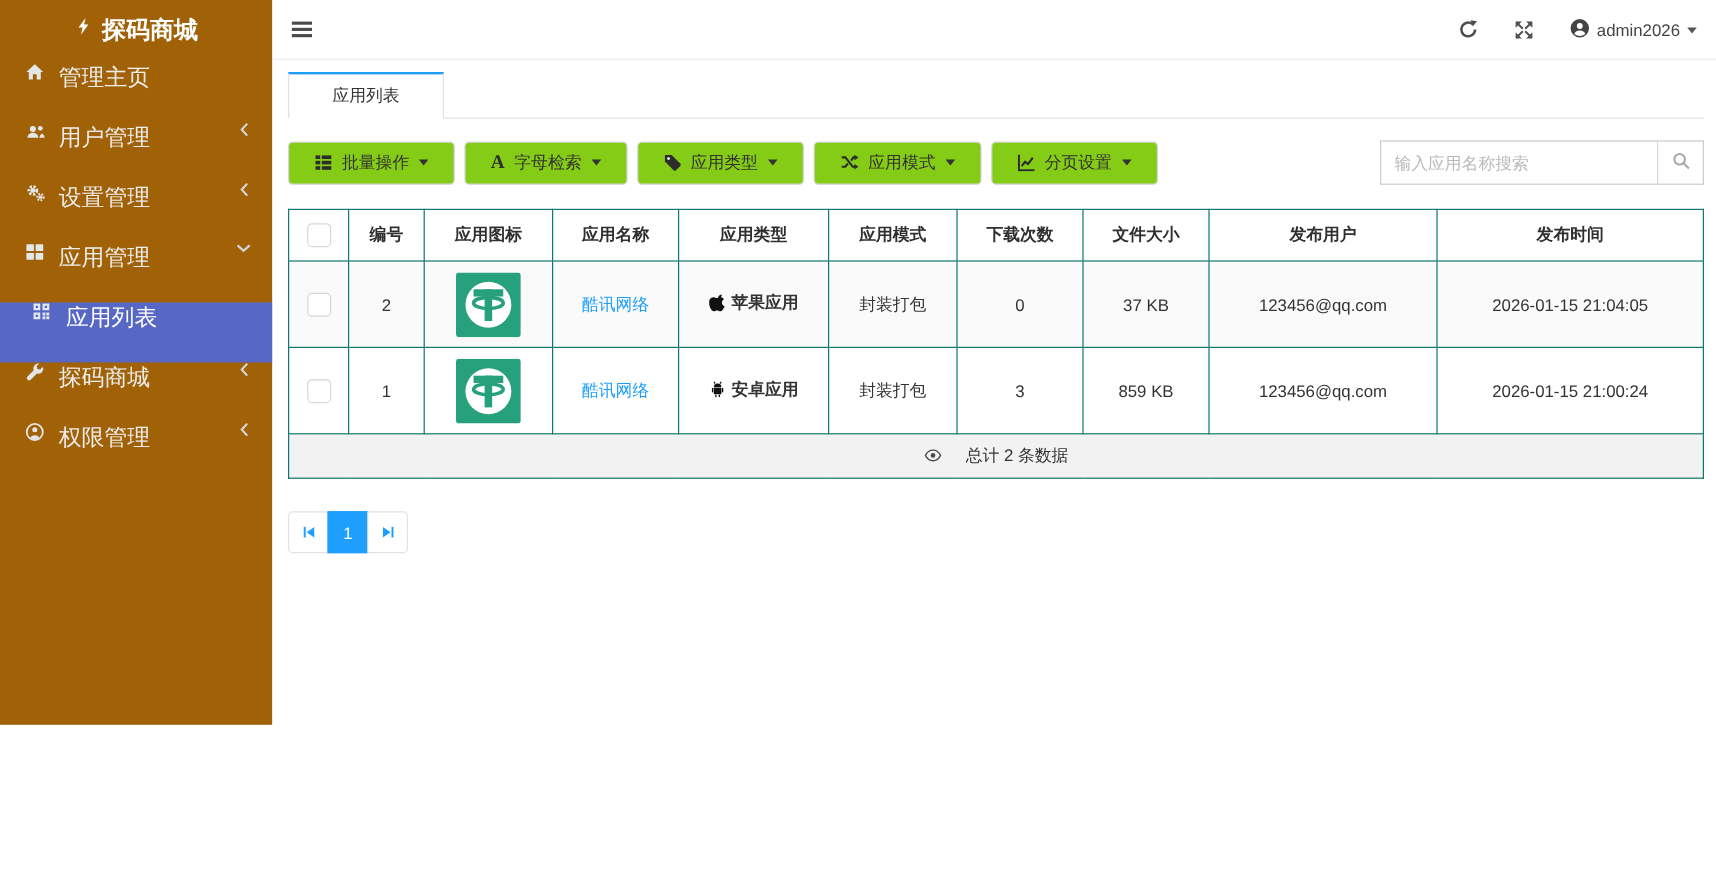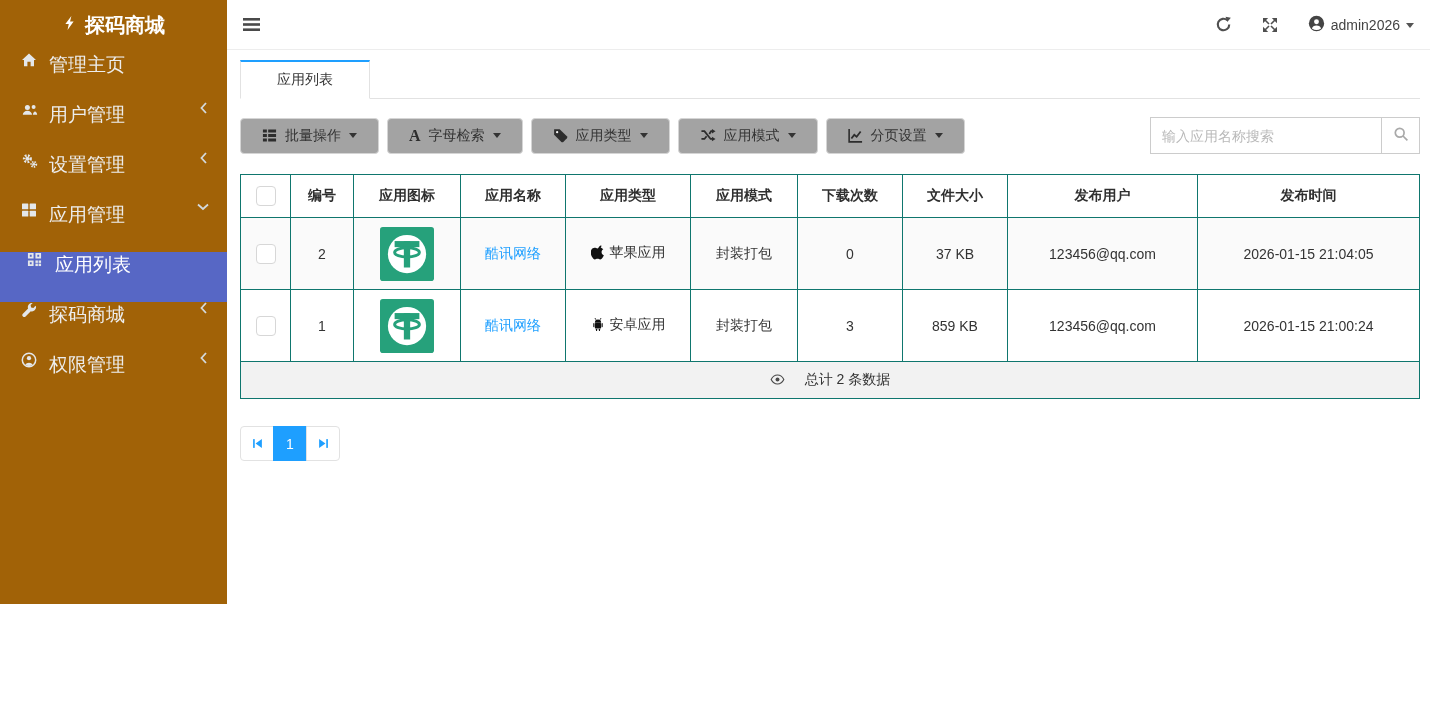--- a/index.html
+++ b/index.html
@@ -30,42 +30,42 @@
   .top-ic { display:flex; cursor:pointer; color:#4f4f4f; }
   .user-chip { display:flex; align-items:center; gap:6px; cursor:pointer; font-size:14px; color:#444; }
   .caret { width:0; height:0; border:4px solid transparent; border-top:5px solid #555; margin-top:5px; }
   
   .content { padding:10px 10px 0 13px; background:#fff; flex:1; }
   .tabbar { border-bottom:1px solid #e2e2e2; }
   .tab { display:inline-block; background:#fff; border:1px solid #e2e2e2; border-bottom:1px solid #fff;
          border-top:2px solid #1e9fff; padding:9px 36px; margin-bottom:-1px; font-size:14px;
          color:#333; cursor:pointer; }
   .toolbar { display:flex; align-items:center; margin:18px 0 20px 0; gap:8px; }
-  .btn { display:inline-flex; align-items:center; gap:8px; background:#a3a3a3;
+  .btn { display:inline-flex; align-items:center; gap:8px; background:#84cc16;
          border:1px solid #d5d5d5; border-radius:4px; height:36px; padding:0 21px;
          font-size:14px; color:#333; cursor:pointer; }
   .btn .bicon { display:flex; color:#2d2d2d; }
   .btn .caret { border-top-color:#333; margin-top:4px; }
   .letterA { font-family:"Liberation Serif", serif; font-weight:bold; font-size:16px; line-height:1; }
   .search-group { margin-left:auto; display:flex;border-radius:18px; }
   .search-input { width:232px; height:37px; border:1px solid #ccc; padding:0 11px; font-size:14px;
                   color:#333; outline:none; font-family:"Liberation Sans",sans-serif; }
   .search-input::placeholder { color:#b9b9b9; }
   .search-btn { width:38px; height:37px; border:1px solid #ccc; border-left:none; background:#fff;
                 color:#a9a9a9; display:flex; align-items:center; justify-content:center; cursor:pointer; }
   
   table { width:100%; border-collapse:collapse; table-layout:fixed; }
   th, td { border:1px solid #0f766e; text-align:center; padding:0; }
   th { height:43px; font-size:14px; font-weight:bold; color:#2f2f2f; background:#fff; }
   tr.data-row td { height:72px; font-size:14px; }
   tr.data-row.striped td { background:#fafafa; }
   .cbx { display:inline-block; width:20px; height:20px; border:1px solid #d7d7d7; border-radius:4px;
          background:#fff; vertical-align:middle; cursor:pointer; }
   .app-link { color:#1e9fff; text-decoration:none; cursor:pointer; }
-  .type-cell { display:inline-flex; align-items:center; gap:5px; }
+  .type-cell { display:inline-flex; align-items:center; gap:5px;font-weight:bold; }
   .type-cell .ticon { display:flex; color:#111; }
   .app-icon { width:54px; height:54px; vertical-align:middle; }
   tr.footer-row td { height:37px; background:#f2f2f2; color:#333; font-size:14px; }
   .footer-inner { display:inline-flex; align-items:center; gap:20px; color:#333; }
   .footer-inner .eicon { display:flex; color:#4a4a4a; }
   
   .pagination { margin-top:27px; display:inline-flex; }
   .page-btn { min-width:34px; height:35px; border:1px solid #e2e2e2; background:#fff;
               display:flex; align-items:center; justify-content:center; color:#1e9fff;
               font-size:14px; cursor:pointer; margin-left:-1px; }

